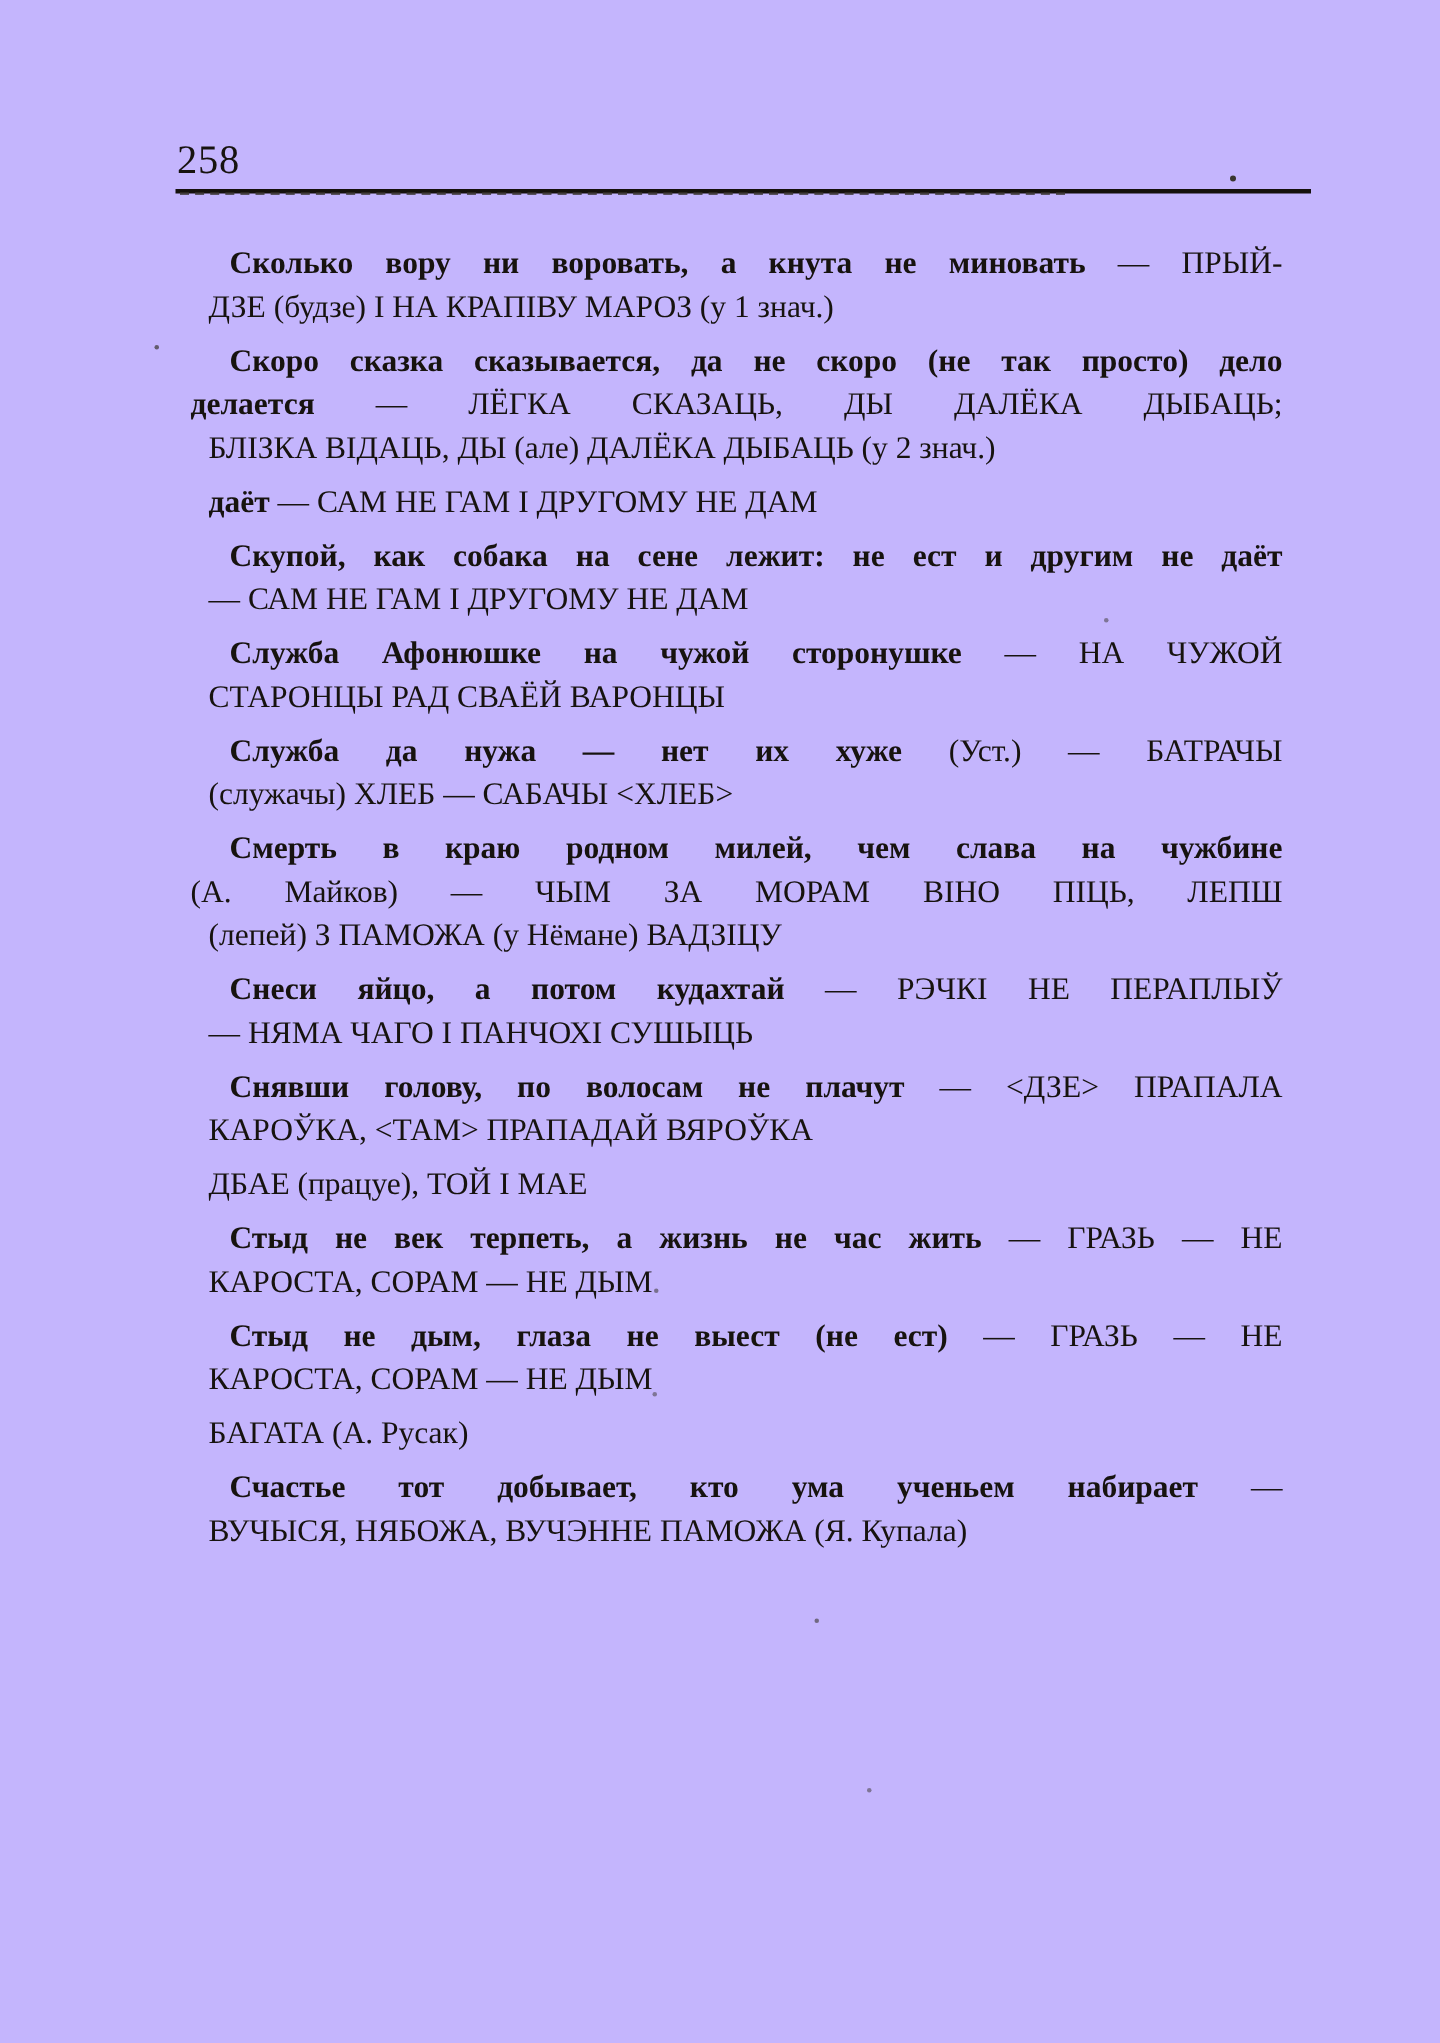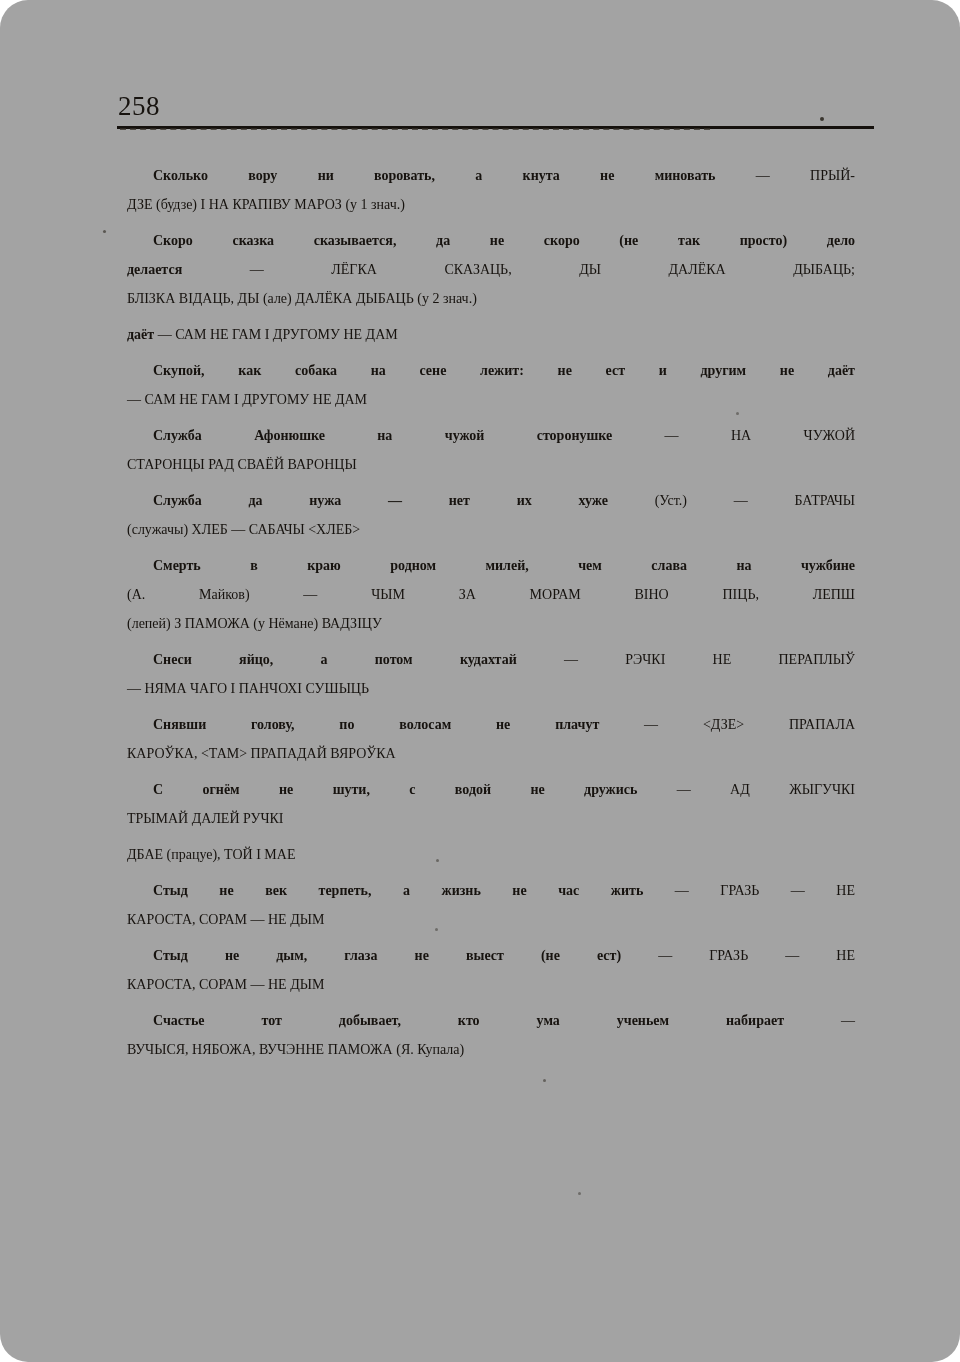--- a/index.html
+++ b/index.html
@@ -38,39 +38,39 @@
     height: 2.5px; background: #15110d;
   }
   .rule .dashed {
     position: absolute; top: 2px; left: 3px;
     width: 78%;
     border-top: 2px dashed #353028;
     opacity: 0.75;
   }
   .entry { margin: 0 0 7px 0; }
   .line {
-    font-size: 14px;
+    font-size: 21px;
     line-height: 29px;
     text-align: justify;
     text-align-last: justify;
     white-space: normal;
   }
   .line.first { text-indent: 26px; }
-  .line.final { text-align-last: left; }
+  .line.final { text-align-last: left; margin-left: 12px; }
   .b { font-weight: bold; }
   .speck {
     position: absolute;
     background: #3a362f;
     border-radius: 50%;
   }
 </style>
 </head>
 <body>
 
-<div class="page" style="background: #a3a3a3; border-radius: 28px;">
+<div class="page" style="background: #c4b5fd;">
   <div class="content" style="color: rgb(23, 19, 15);">
     <div class="pagenum">258</div>
     <div class="rule">
       <div class="solid"></div>
       <div class="dashed"></div>
     </div>
     <div>
         <div class="entry">
           <div class="line first"><span class="b">Сколько вору ни воровать, а кнута не миновать</span><span> — ПРЫЙ-</span></div>
           <div class="line final"><span class="b"></span><span>ДЗЕ (будзе) І НА КРАПІВУ МАРОЗ (у 1 знач.)</span></div>
@@ -102,35 +102,32 @@
         </div>
         <div class="entry">
           <div class="line first"><span class="b">Снеси яйцо, а потом кудахтай</span><span> — РЭЧКІ НЕ ПЕРАПЛЫЎ</span></div>
           <div class="line final"><span class="b"></span><span>— НЯМА ЧАГО І ПАНЧОХІ СУШЫЦЬ</span></div>
         </div>
         <div class="entry">
           <div class="line first"><span class="b">Снявши голову, по волосам не плачут</span><span> — &lt;ДЗЕ&gt; ПРАПАЛА</span></div>
           <div class="line final"><span class="b"></span><span>КАРОЎКА, &lt;ТАМ&gt; ПРАПАДАЙ ВЯРОЎКА</span></div>
         </div>
         <div class="entry">
-          <div class="line first"><span class="b">С огнём не шути, с водой не дружись</span><span> — АД ЖЫГУЧКІ</span></div>
-          <div class="line final"><span class="b"></span><span>ТРЫМАЙ ДАЛЕЙ РУЧКІ</span></div>
-        </div>
-        <div class="entry">
           <div class="line final"><span class="b"></span><span>ДБАЕ (працуе), ТОЙ І МАЕ</span></div>
         </div>
         <div class="entry">
           <div class="line first"><span class="b">Стыд не век терпеть, а жизнь не час жить</span><span> — ГРАЗЬ — НЕ</span></div>
           <div class="line final"><span class="b"></span><span>КАРОСТА, СОРАМ — НЕ ДЫМ</span></div>
         </div>
         <div class="entry">
           <div class="line first"><span class="b">Стыд не дым, глаза не выест (не ест)</span><span> — ГРАЗЬ — НЕ</span></div>
           <div class="line final"><span class="b"></span><span>КАРОСТА, СОРАМ — НЕ ДЫМ</span></div>
         </div>
         <div class="entry">
+          <div class="line final"><span class="b"></span><span>БАГАТА (А. Русак)</span></div>
         </div>
         <div class="entry">
           <div class="line first"><span class="b">Счастье тот добывает, кто ума ученьем набирает</span><span> —</span></div>
           <div class="line final"><span class="b"></span><span>ВУЧЫСЯ, НЯБОЖА, ВУЧЭННЕ ПАМОЖА (Я. Купала)</span></div>
         </div>
       </div>
   </div>
 
   <div class="speck" style="left:820px;top:117px;width:4px;height:4px;"></div>
   <div class="speck" style="left:103px;top:230px;width:3px;height:3px;opacity:.7;"></div>

